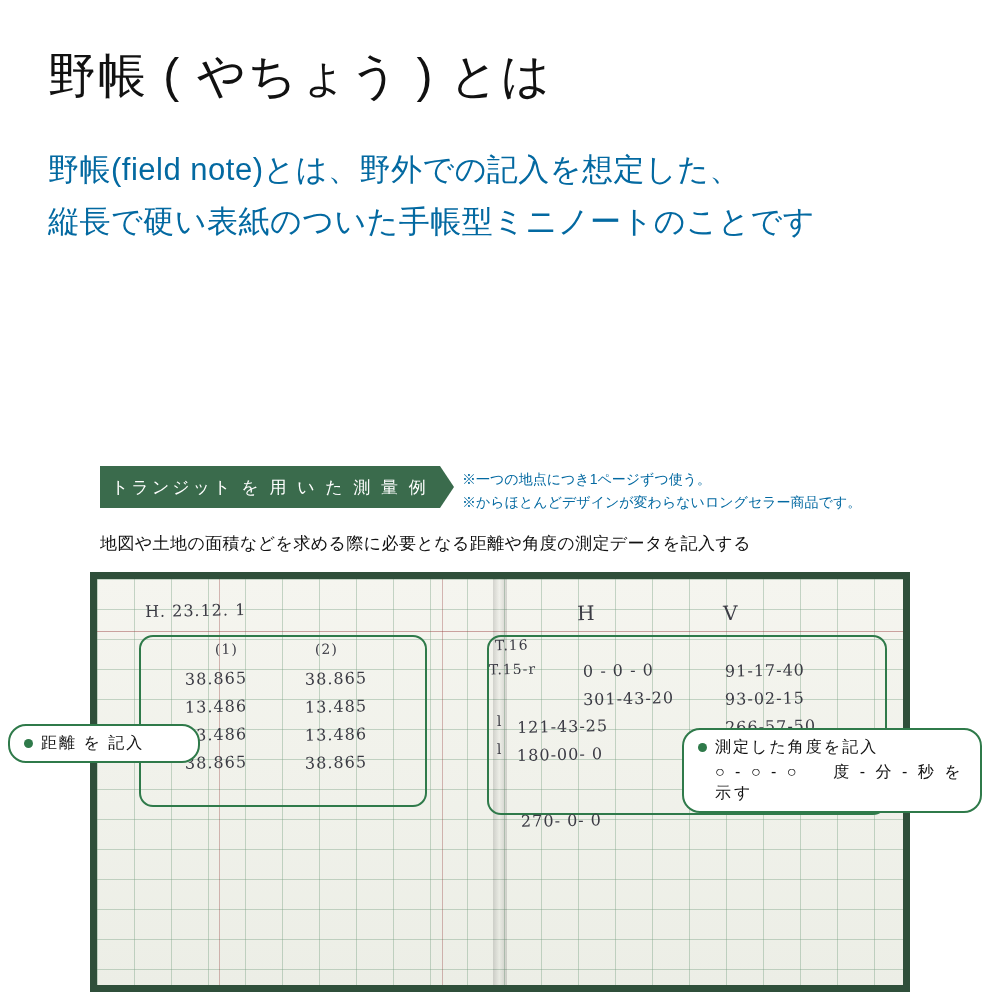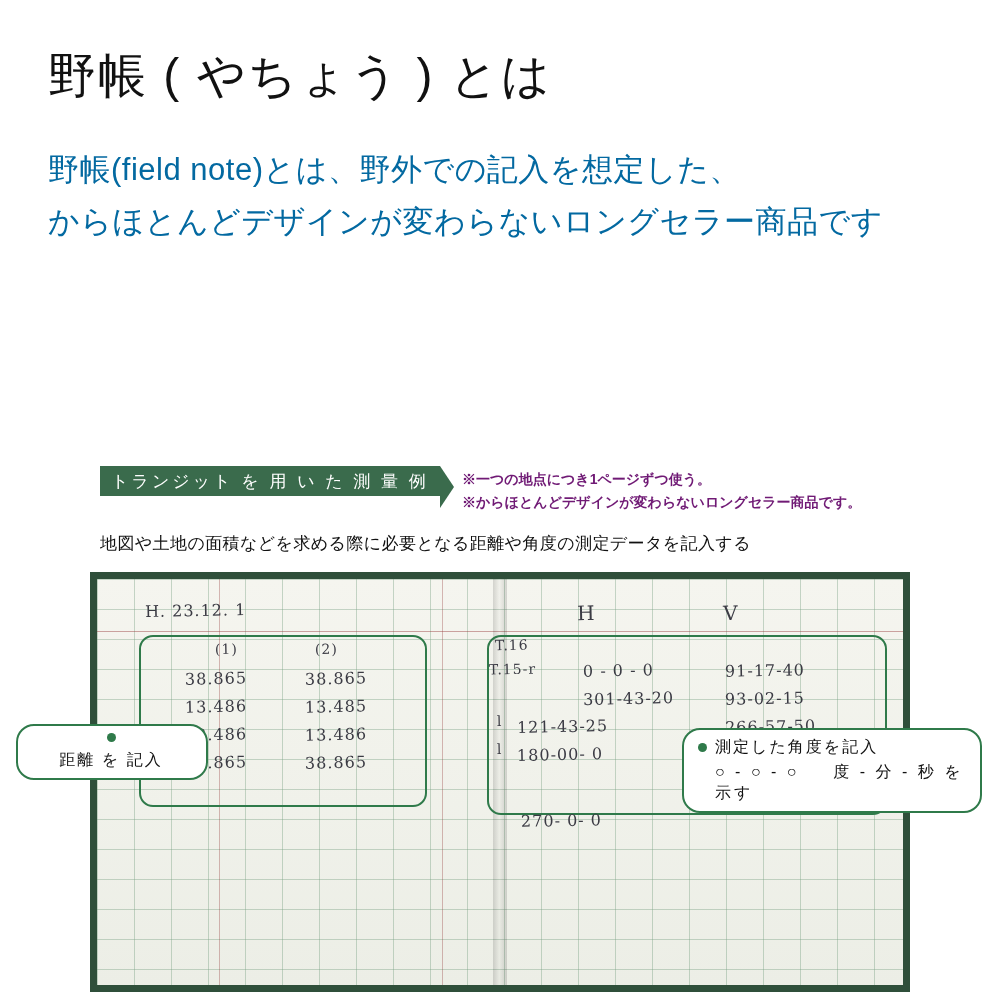--- a/index.html
+++ b/index.html
@@ -46,21 +46,21 @@
     left: 0;
     top: 466px;
     width: 1000px;
   }
 
   .label-banner {
     position: absolute;
     left: 100px;
     top: 0;
     width: 340px;
-    height: 30px;
+    height: 42px;
     background: #3a6b4c;
     color: #ffffff;
     font-size: 17px;
     letter-spacing: 3px;
     display: flex;
     align-items: center;
     justify-content: center;
   }
   .label-banner::after {
     content: "";
@@ -71,22 +71,21 @@
     border-bottom: 21px solid transparent;
     border-left: 14px solid #3a6b4c;
   }
 
   .side-notes {
     position: absolute;
     left: 462px;
     top: 2px;
     font-size: 14px;
     line-height: 23px;
-    color: #701a75;
-    font-weight: bold;
+    color: #0369a1;
   }
 
   .caption {
     position: absolute;
     left: 100px;
     top: 66px;
     font-size: 17px;
     letter-spacing: 0.4px;
     color: #111111;
   }
@@ -169,32 +168,32 @@
   .callout .dot {
     width: 9px;
     height: 9px;
     border-radius: 50%;
     background: #2f7a4a;
     flex: 0 0 auto;
   }
   .callout .lines { display: flex; flex-direction: column; gap: 4px; }
   .callout .lines .l2 { letter-spacing: 3px; }
 
-  .callout-left  { left: 16px;  top: 258px; width: 192px; flex-direction: column; }
+  .callout-left  { left: 8px;  top: 258px; width: 192px; }
   .callout-right { left: 682px; top: 262px; width: 300px; align-items: flex-start; }
   .callout-right .dot { margin-top: 6px; }
 </style>
 </head>
 <body>
 
 <div class="page-title">野帳 ( やちょう ) とは</div>
 
 <div class="intro">
   <div>野帳(field note)とは、野外での記入を想定した、</div>
-  <div>からほとんどデザインが変わらないロングセラー商品です</div>
+  <div>縦長で硬い表紙のついた手帳型ミニノートのことです</div>
 </div>
 
 <div class="figure-wrap">
 
   <div class="label-banner">トランジット を 用 い た 測 量 例</div>
 
   <div class="side-notes">
     <div>※一つの地点につき1ページずつ使う。</div>
     <div>※からほとんどデザインが変わらないロングセラー商品です。</div>
   </div>

